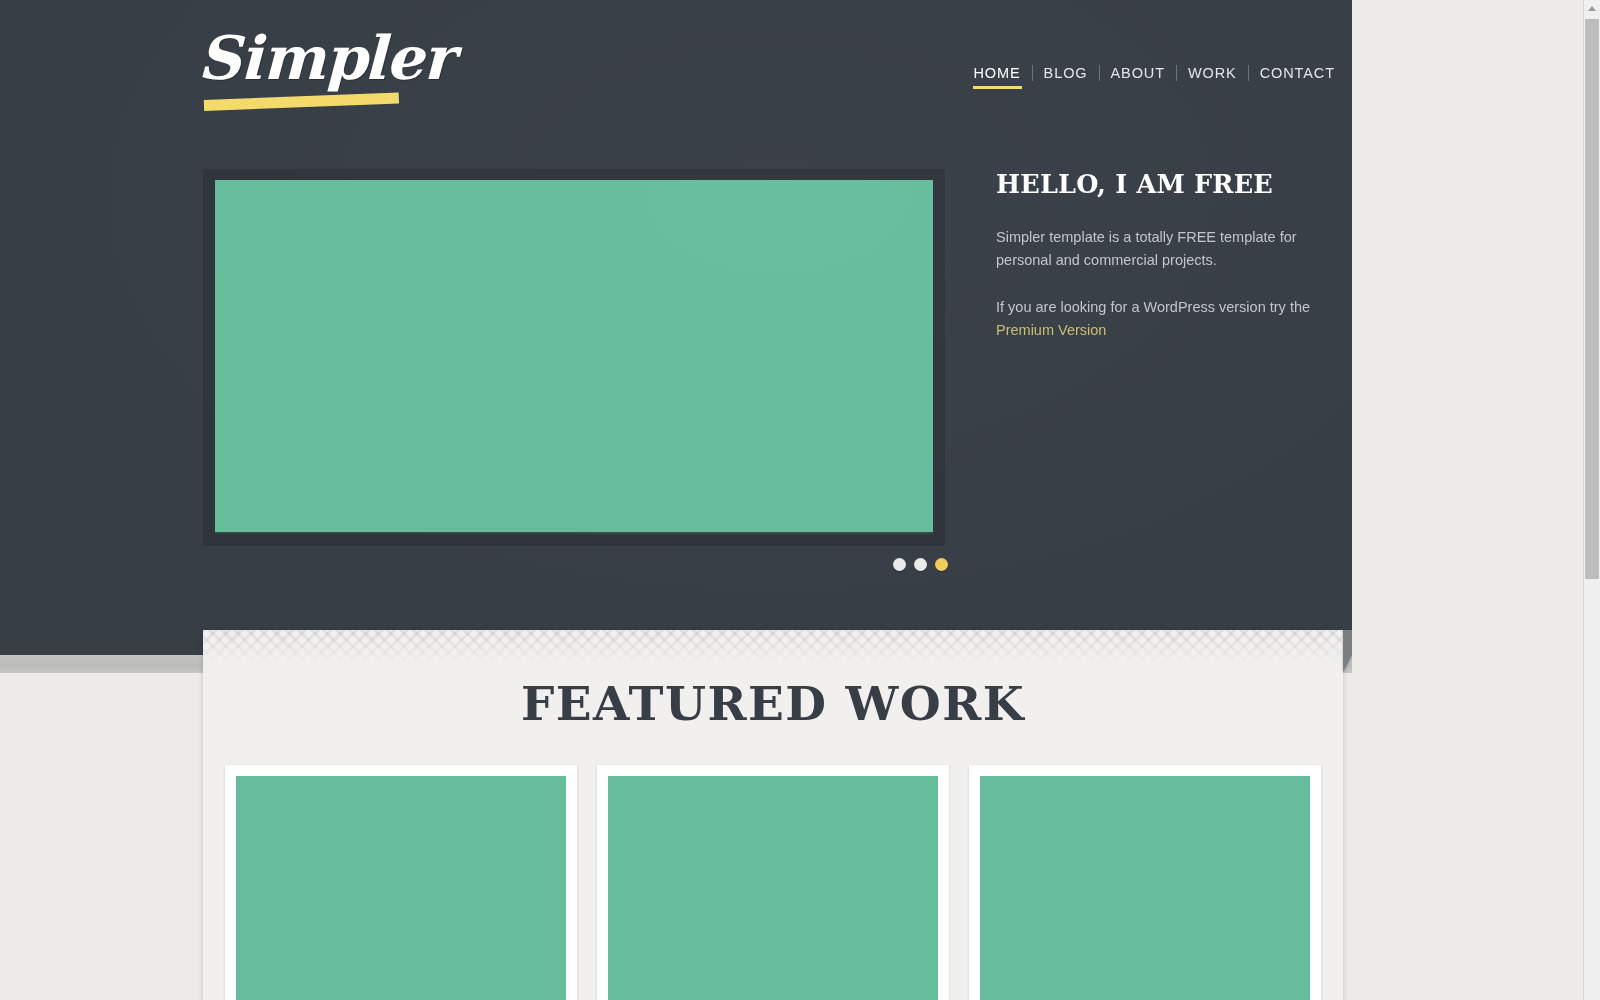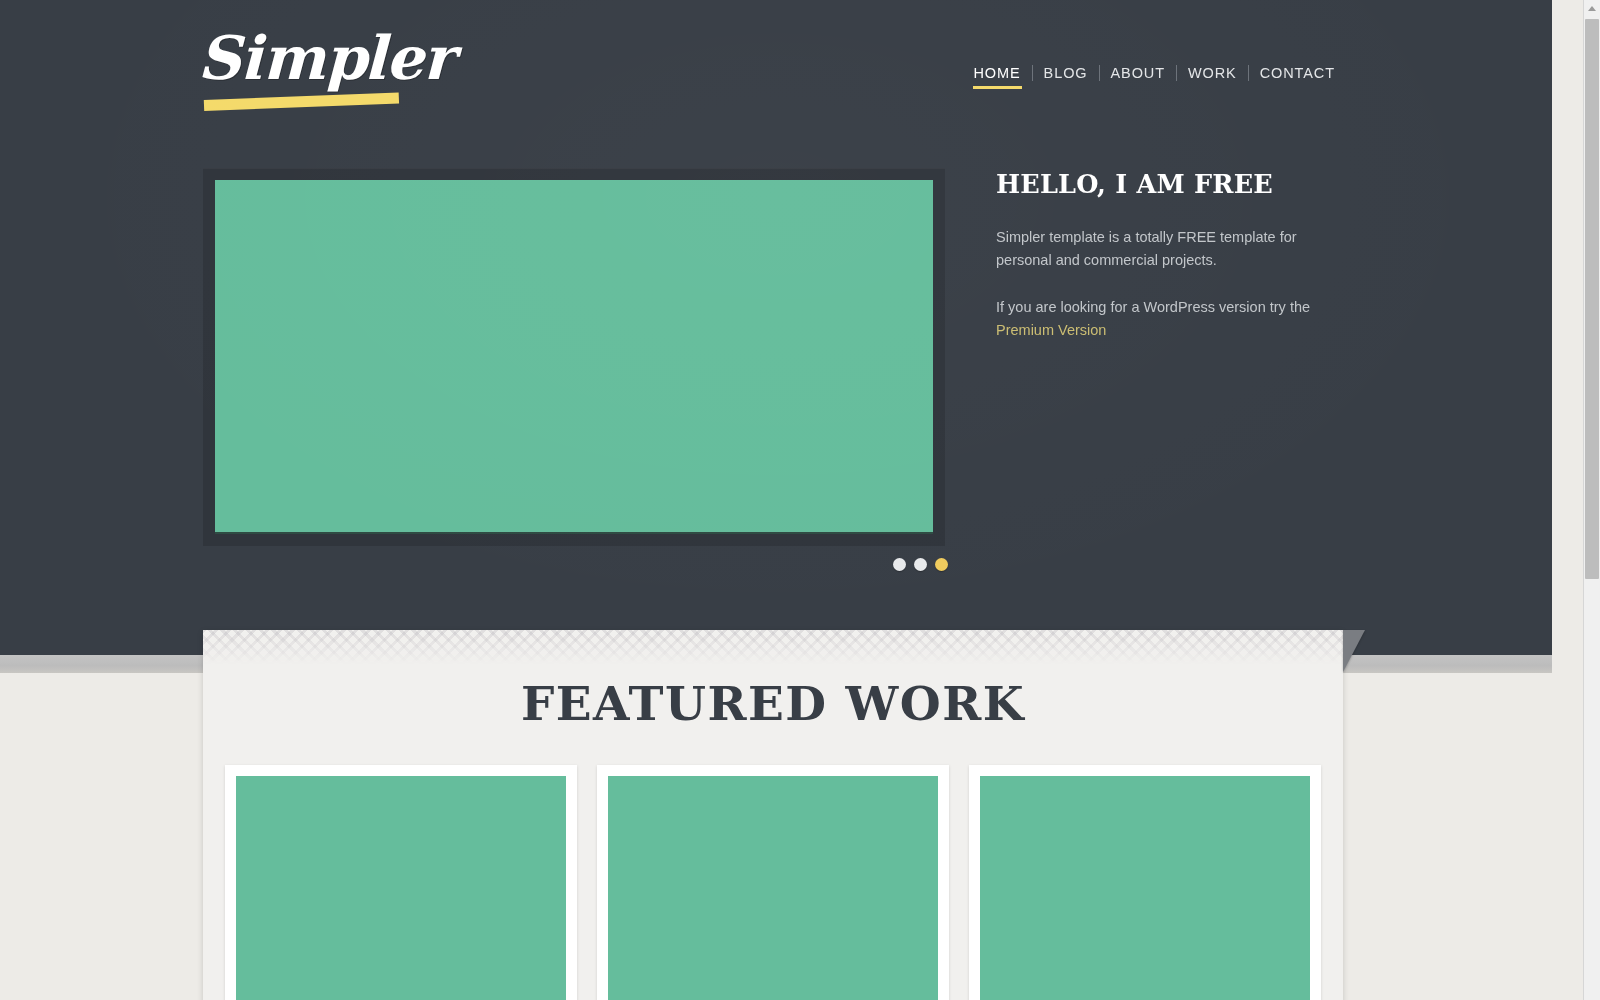--- a/index.html
+++ b/index.html
@@ -14,21 +14,21 @@
 
   body {
     background: #edebe7;
     position: relative;
   }
 
   
   #page {
     position: absolute;
     left: 0; top: 0;
-    width: 1552px;
+    width: 1352px;
     height: 1000px;
     overflow: hidden;
     background: #edebe7;
   }
 
   
   #header {
     position: absolute;
     left: 0; top: 0;
     width: 1556px;

